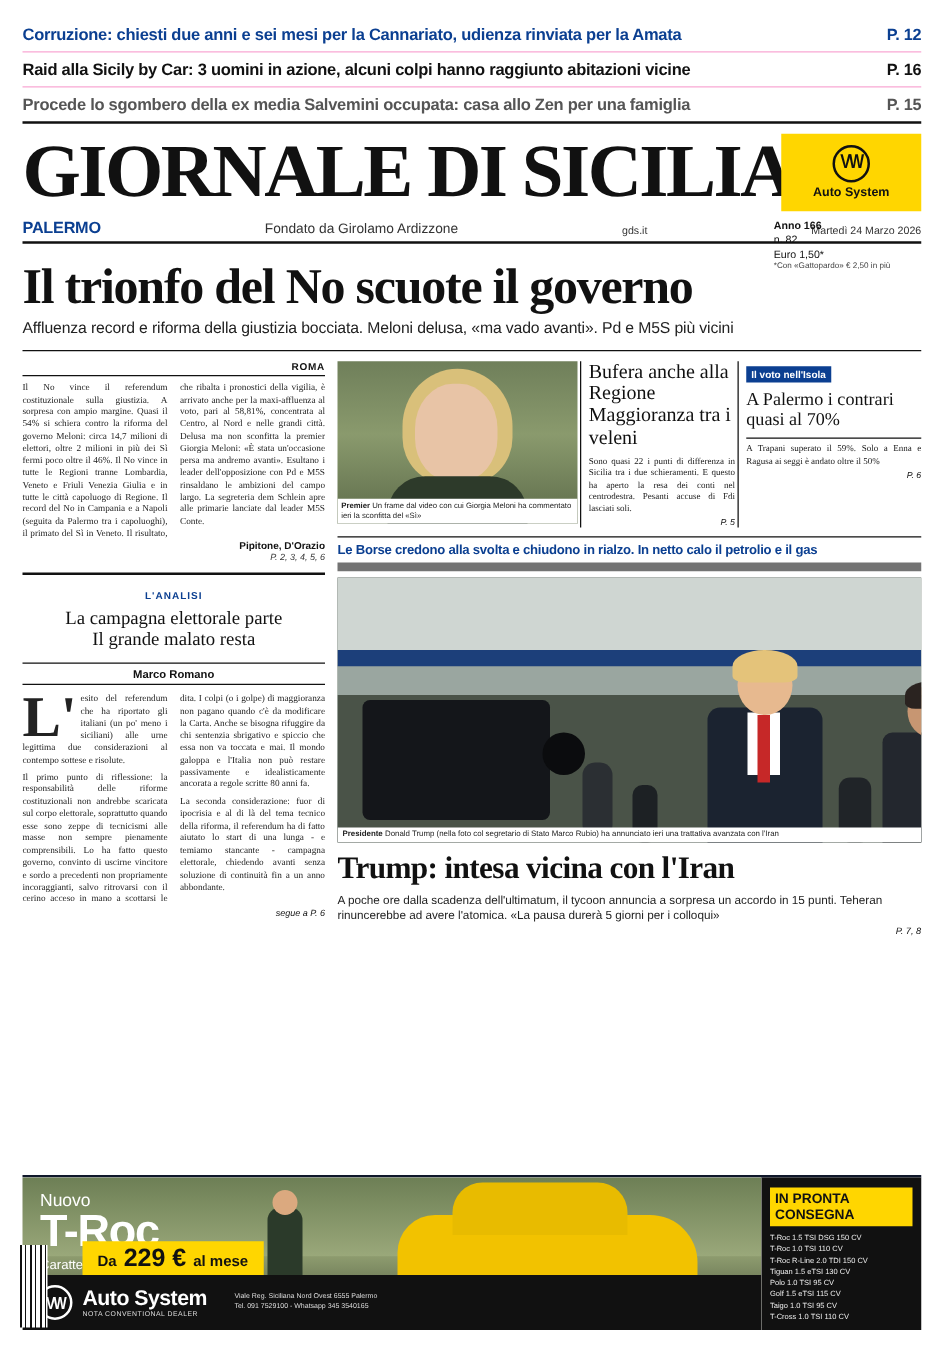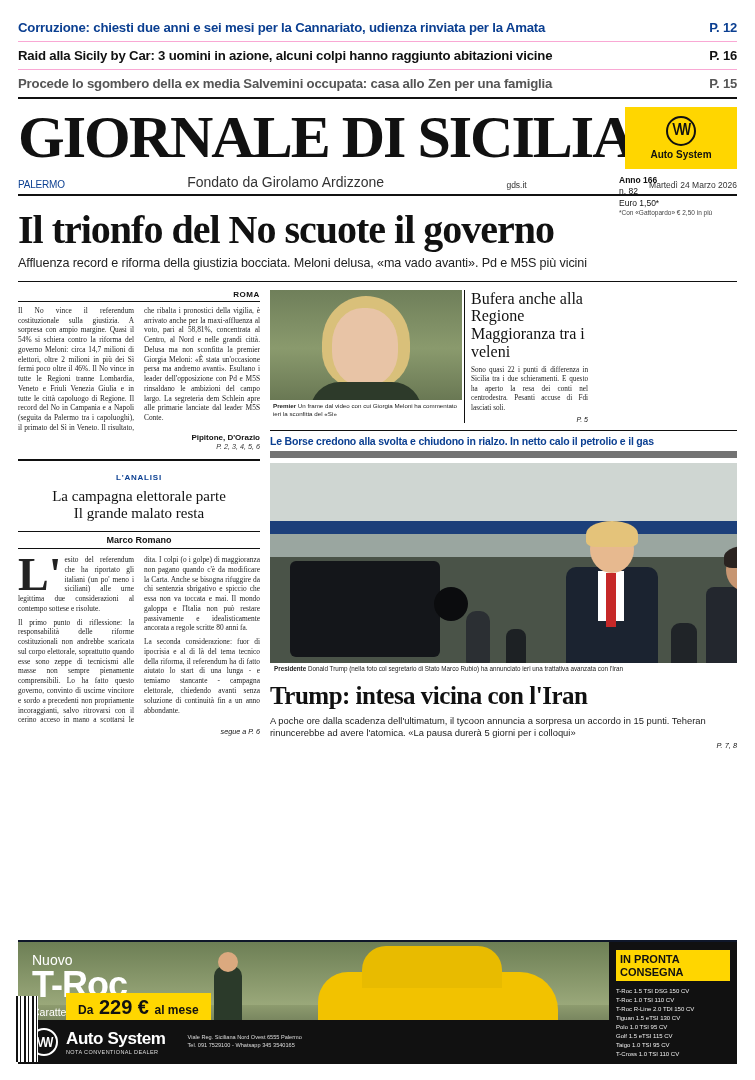--- a/index.html
+++ b/index.html
@@ -61,22 +61,22 @@
     position:absolute; right:0; top:76px; width:118px;
     text-align:left; font-size:8.5px; line-height:1.35; color:#111;
   }
   .issue .b { font-weight:bold; }
   .issue .small { font-size:6.5px; color:#444; }
 
   .infoline {
     display:flex; align-items:flex-end; justify-content:space-between;
     border-bottom: 2px solid #111; padding-bottom:4px; margin-top: 8px;
   }
-  .city { color:#0b3f91; font-weight:normal; font-size:10px; letter-spacing:-0.2px; }
-  .founded { font-size:14px; color:#333; }
+  .city { color:#0b3f91; font-weight:bold; font-size:13px; letter-spacing:-0.2px; }
+  .founded { font-size:11px; color:#333; }
   .site { font-size:8.5px; color:#333; }
   .datebox { font-size:8.5px; color:#333; }
 
   
   .headline {
     font-family:"Liberation Serif", serif;
     font-weight:bold; font-size:40px; letter-spacing:-1px;
     margin: 14px 0 6px 0; line-height:1.0;
   }
   .subhead {
@@ -330,20 +330,26 @@
             <span>Un frame dal video con cui Giorgia Meloni ha commentato ieri la sconfitta del «Sì»</span>
           </div>
         </div>
 
         <div class="mid-col">
           <div class="mid-title">Bufera anche alla Regione Maggioranza tra i veleni</div>
           <div class="mid-body">Sono quasi 22 i punti di differenza in Sicilia tra i due schieramenti. E questo ha aperto la resa dei conti nel centrodestra. Pesanti accuse di Fdi lasciati soli.</div>
           <div class="mid-pg">P. 5</div>
         </div>
 
+        <div class="iso-col">
+          <div class="iso-label">Il voto nell'Isola</div>
+          <div class="iso-title">A Palermo i contrari quasi al 70%</div>
+          <div class="iso-body">A Trapani superato il 59%. Solo a Enna e Ragusa ai seggi è andato oltre il 50%</div>
+          <div class="iso-pg">P. 6</div>
+        </div>
       </div>
 
       <div class="borse">Le Borse credono alla svolta e chiudono in rialzo. In netto calo il petrolio e il gas</div>
 
       <div class="photo-trump">
         <div class="tr-plane"></div>
         <div class="tr-strip"></div>
         <div class="tr-ground"></div>
         <div class="tr-cam"></div>
         <div class="tr-mic1"></div>

